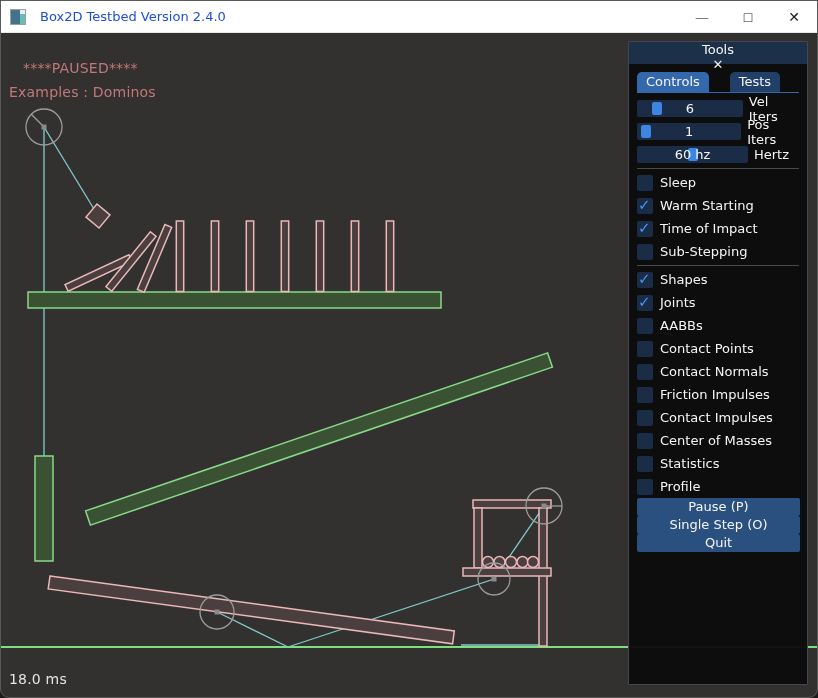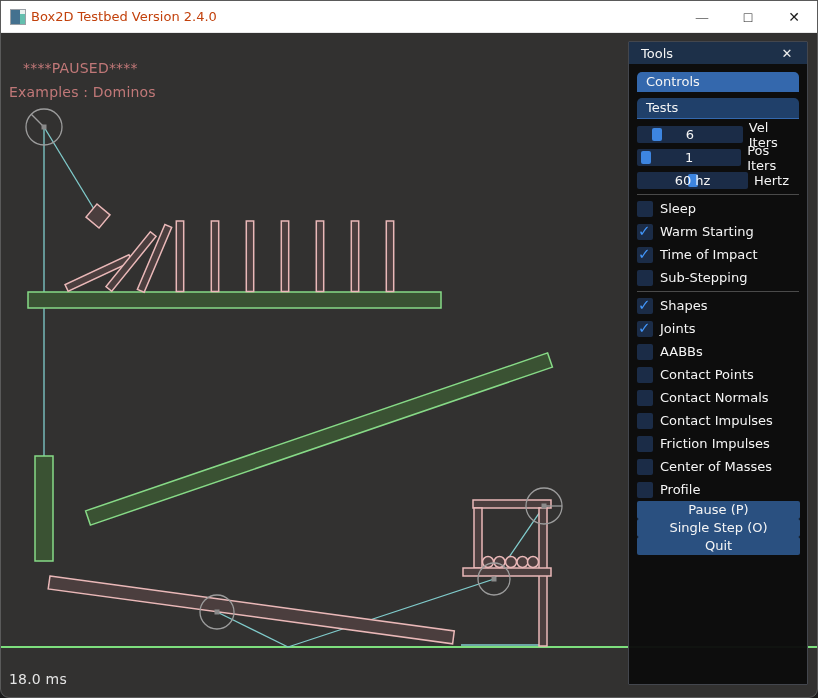--- a/index.html
+++ b/index.html
@@ -11,43 +11,43 @@
   
   .titlebar {
     position:absolute; top:0; left:0; width:100%; height:32px; background:#ffffff;
     display:flex; align-items:center; z-index:30; border-bottom:1px solid #e8e8e8;
   }
   .app-icon { width:16px; height:16px; margin-left:9px; border:1px solid #9aa0a6; background:#fff; display:flex; }
   .app-icon .ic-l { width:9px; height:100%; background:#44718f; }
   .app-icon .ic-r { width:5px; height:100%; display:flex; flex-direction:column; }
   .app-icon .ic-r .t { height:4px; background:#e8f0ee; }
   .app-icon .ic-r .b { flex:1; background:#63bfae; }
-  .win-title { margin-left:5px; font-size:13px; color:#c2410c;text-align:center; }
+  .win-title { margin-left:14px; font-size:13px; color:#1d4ed8;text-align:center; }
   .win-btns { margin-left:auto; display:flex; height:100%; }
   .win-btn { width:46px; height:100%; display:flex; align-items:center; justify-content:center;
              font-size:14px; color:#1a1a1a; font-weight:300; }
   
   .scene { position:absolute; top:0; left:0; z-index:1; }
   .overlay-text { position:absolute; z-index:5; font-size:14px; color:#c17878; letter-spacing:0.2px; }
   #example-label { left:8px; top:38px;margin-top:45px; }
   #paused-label  { left:22px; top:59px; }
   #frametime-label { left:8px; top:670px; color:#e5e5e5; }
   
   .panel {
     position:absolute; left:627px; top:40px; width:180px; height:644px; z-index:20;
     background:rgba(12,12,12,0.97); border:1px solid #43464d; border-radius:1px;
     color:#f5f5f5; font-size:13px;
   }
   .panel-title {
-    height:22px; background:#1d3049; display:flex; align-items:center; padding:0 12px;
+    height:22px; background:#1d3049; display:flex; align-items:center; padding:0 12px;flex-direction:column;
   }
   .panel-title .t { flex:1; }
   .panel-close { width:16px; text-align:center; font-size:13px; color:#ececec; }
   .panel-body { padding:6px 8px 0 8px; }
-  .tabbar { display:flex; gap:6px; border-bottom:1px solid #3468ad; padding-top:2px;flex-direction:column; }
+  .tabbar { display:flex; gap:21px; border-bottom:1px solid #3468ad; padding-top:2px; }
   .tab { height:20px; padding:2px 9px 0 9px; background:#20406a; border-radius:5px 5px 0 0; }
   .tab.active { background:#3468ad; }
   .rows { margin-top:4px; }
   .slider-row { height:23px; display:flex; align-items:center; }
   .slider-frame { position:relative; width:111px; height:17px; background:#1b2c47; border-radius:2px; }
   .slider-grab { position:absolute; top:2px; width:10px; height:13px; background:#3d85e0; border-radius:2px; }
   .slider-value { position:absolute; left:0; top:1px; width:100%; text-align:center; font-size:13px; }
   .slider-label { margin-left:6px; }
   .separator { height:1px; background:#4a4a4a; margin:2px 0; }
   .check-row { height:23px; display:flex; align-items:center; }
@@ -223,29 +223,33 @@
           <div class="check-row">
             <div class="checkbox"></div>
             <div class="check-label">Contact Points</div>
           </div>
           <div class="check-row">
             <div class="checkbox"></div>
             <div class="check-label">Contact Normals</div>
           </div>
           <div class="check-row">
             <div class="checkbox"></div>
+            <div class="check-label">Friction Impulses</div>
+          </div>
+          <div class="check-row">
+            <div class="checkbox"></div>
             <div class="check-label">Contact Impulses</div>
           </div>
           <div class="check-row">
             <div class="checkbox"></div>
-            <div class="check-label">Friction Impulses</div>
-          </div>
-          <div class="check-row">
-            <div class="checkbox"></div>
             <div class="check-label">Center of Masses</div>
+          </div>
+          <div class="check-row">
+            <div class="checkbox"></div>
+            <div class="check-label">Statistics</div>
           </div>
           <div class="check-row">
             <div class="checkbox"></div>
             <div class="check-label">Profile</div>
           </div>
         </div>
       <div id="panel-buttons">
           <div class="panel-btn">Pause (P)</div>
           <div class="panel-btn">Single Step (O)</div>
           <div class="panel-btn">Quit</div>

